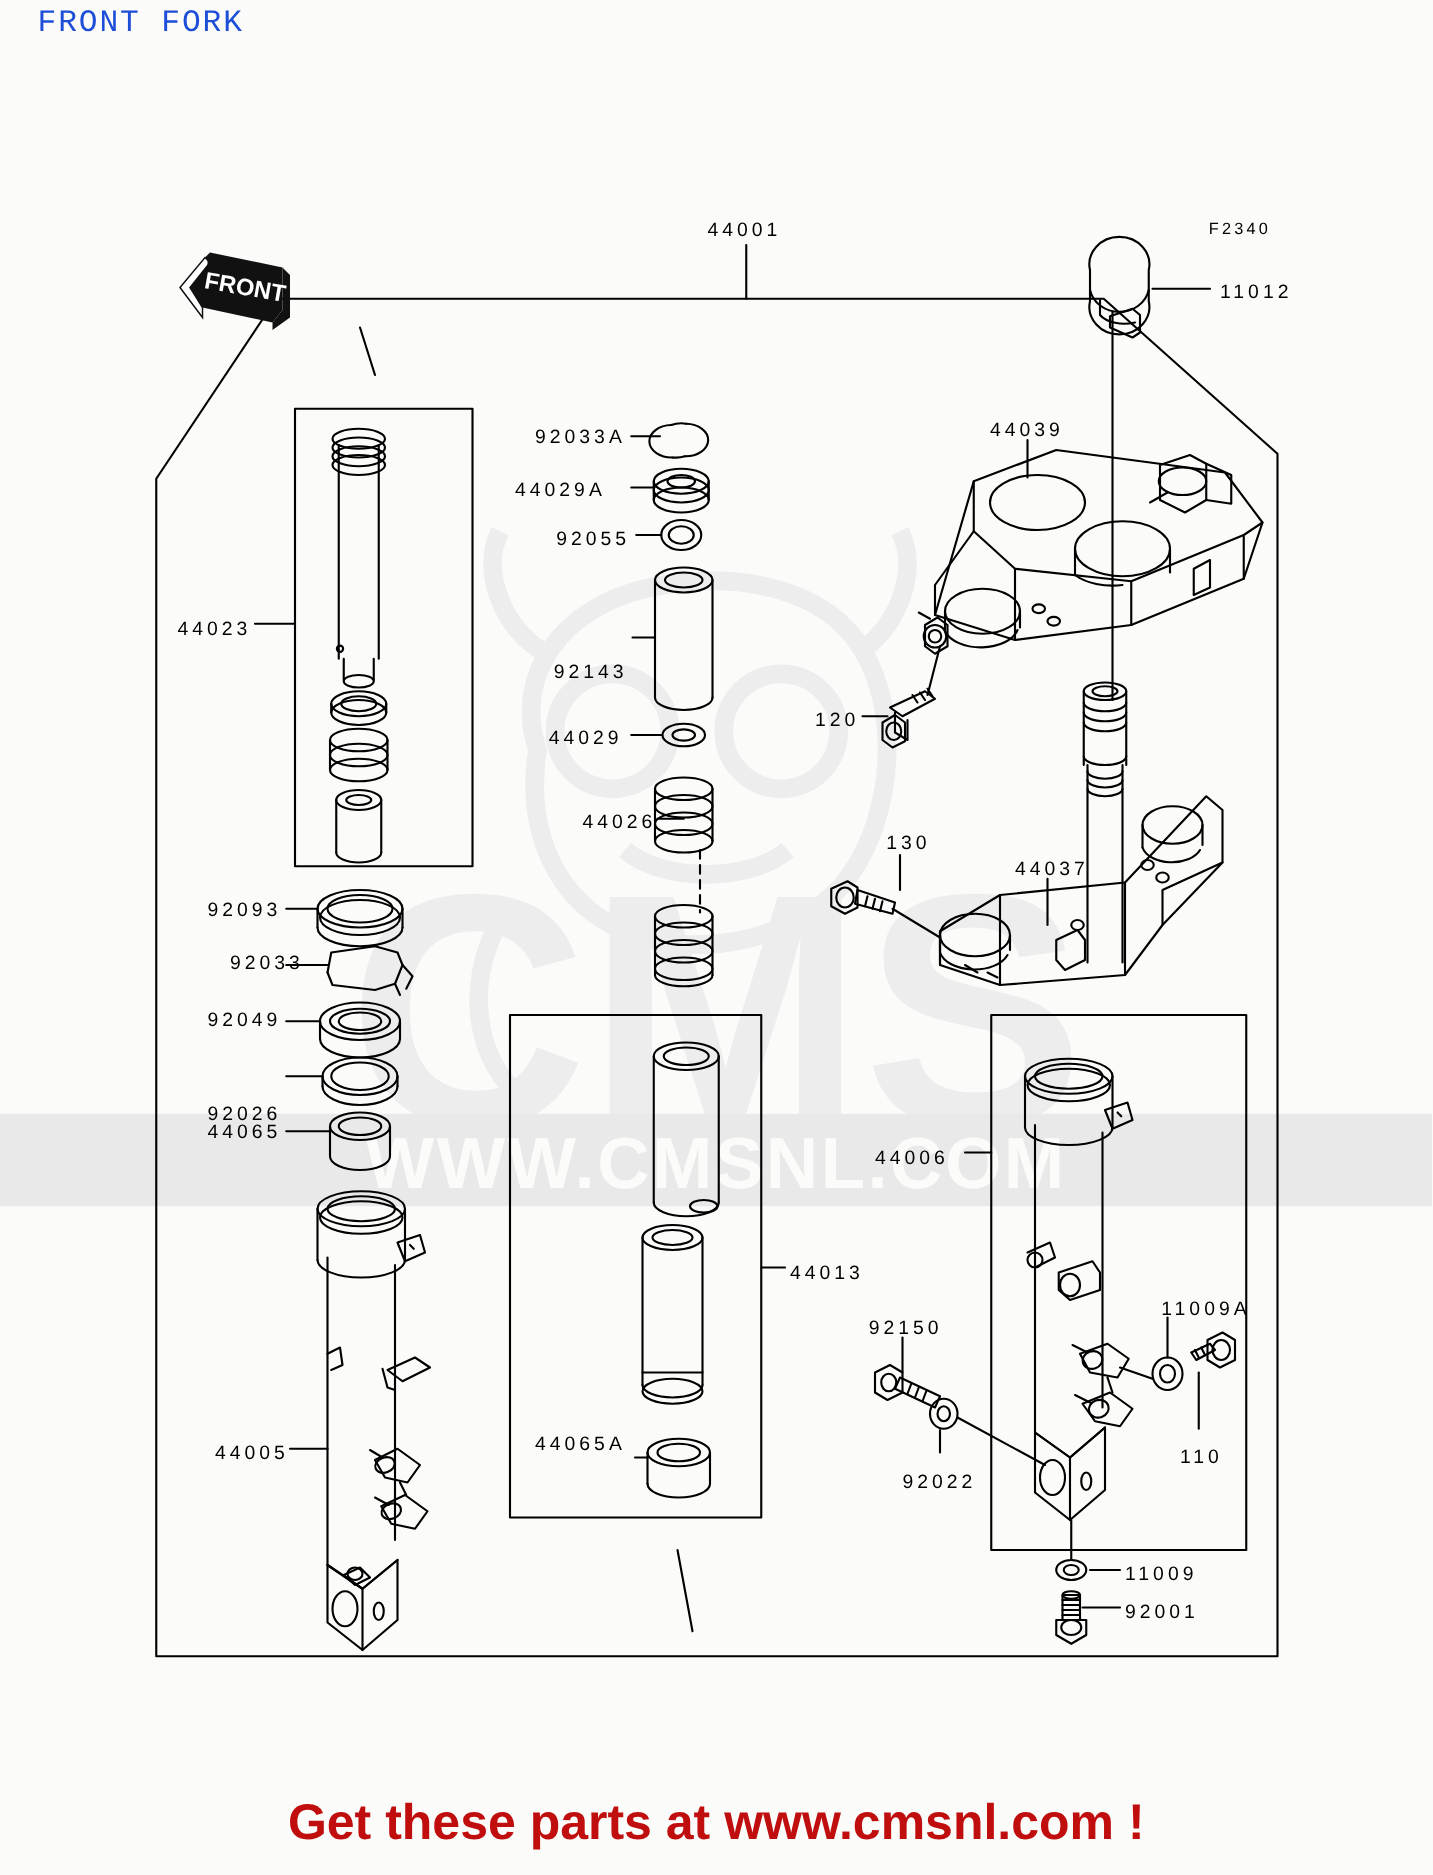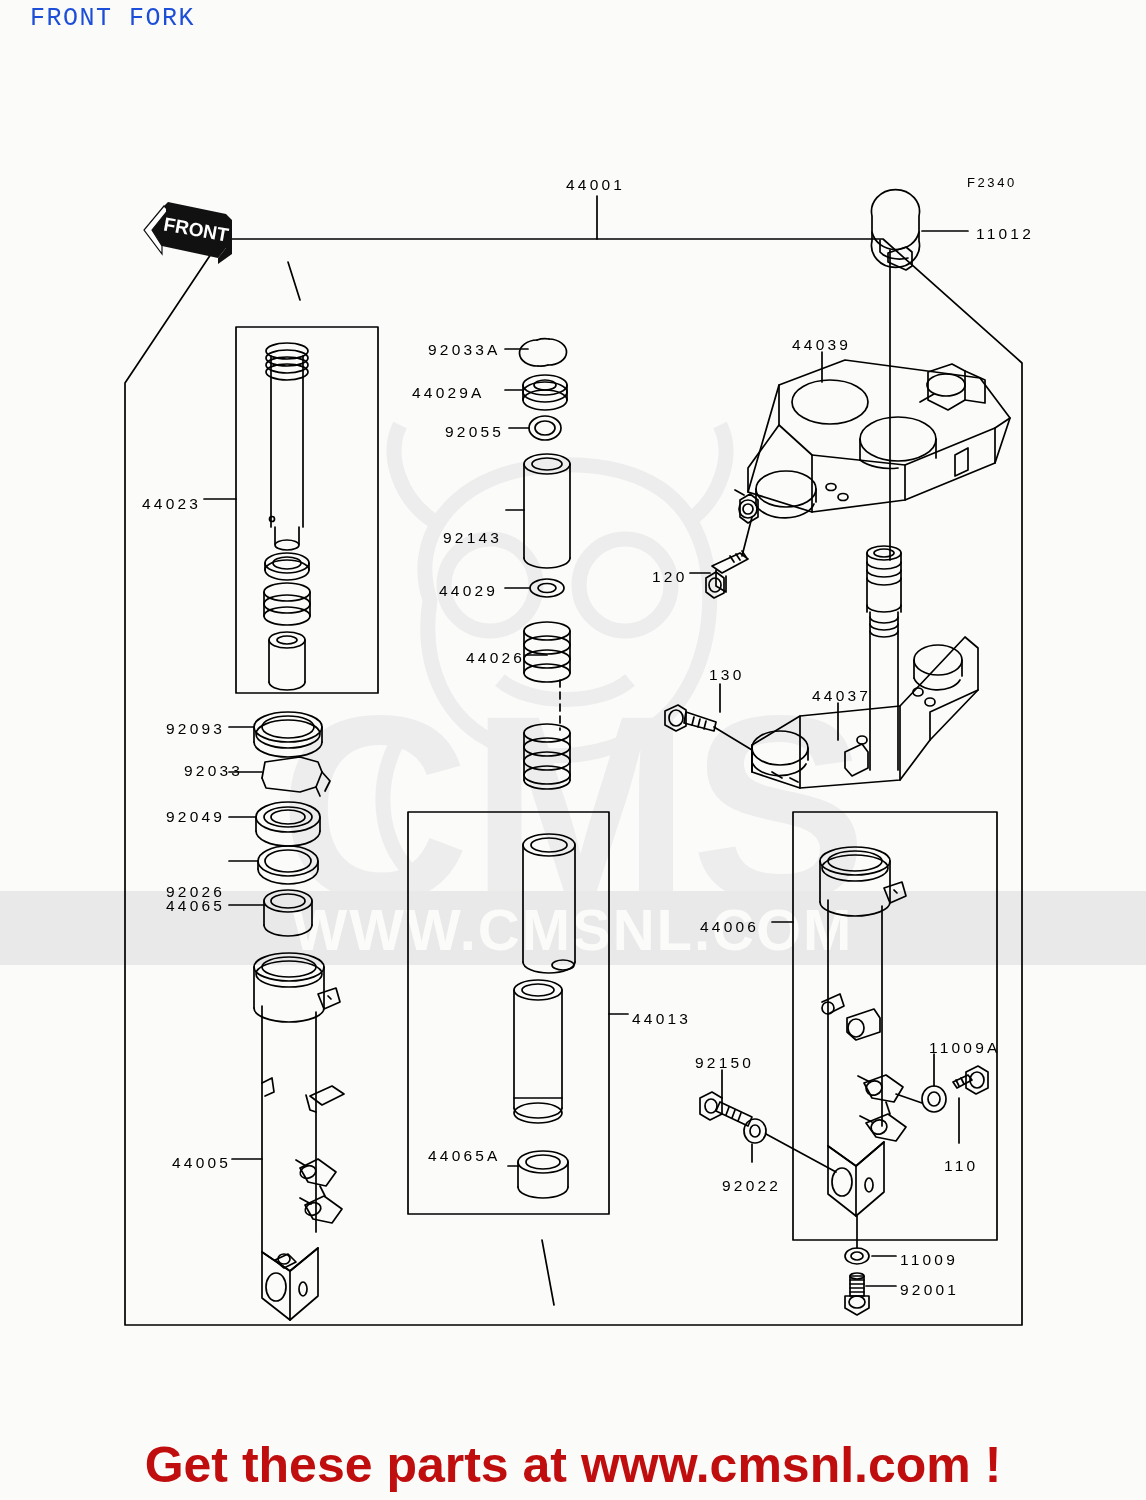--- a/index.html
+++ b/index.html
@@ -39,21 +39,21 @@
     width: 1146px;
     height: 1500px;
     pointer-events: none;
   }
   #footer-cta {
     position: absolute;
     left: 0;
     top: 1436px;
     width: 1146px;
     text-align: center;
-    font-size: 50px;
+    font-size: 40px;
     font-weight: bold;
     color: #c00d0d;
     font-family: "Liberation Sans", sans-serif;
     letter-spacing: 0px;
   }
   .code-label {
     position: absolute;
     font-family: "Liberation Sans", sans-serif;
     font-size: 15.5px;
     letter-spacing: 3.2px;

